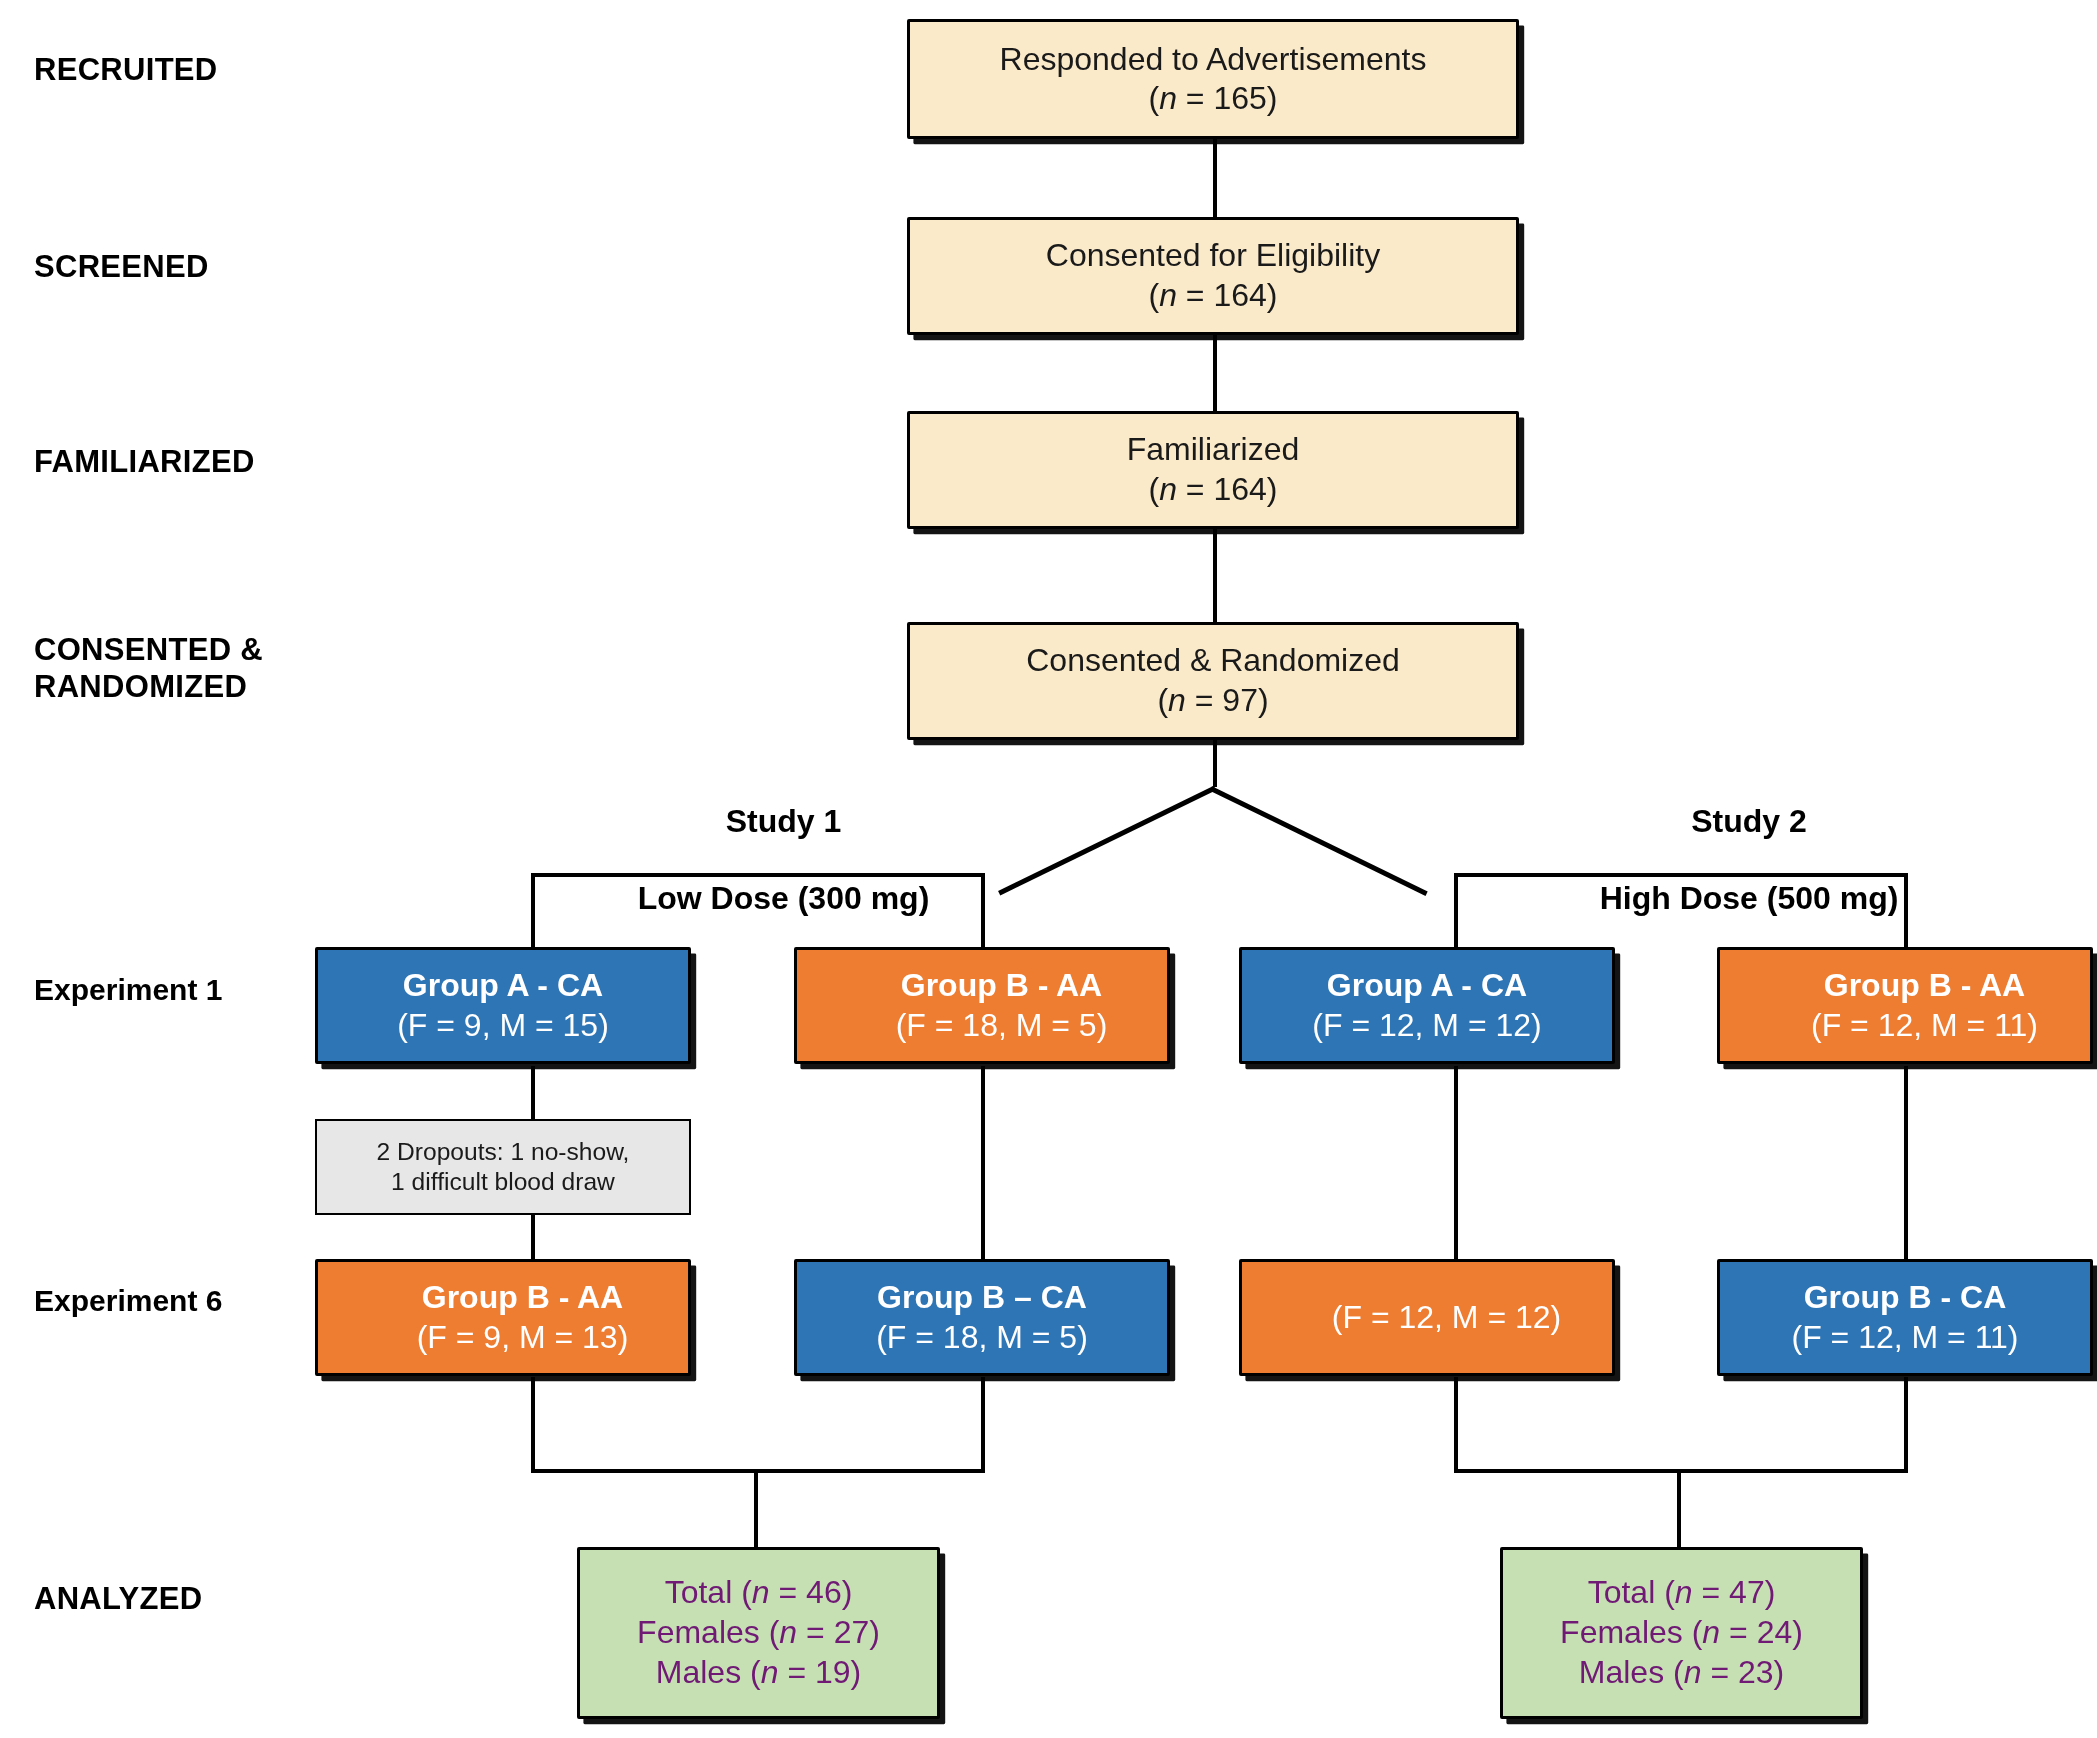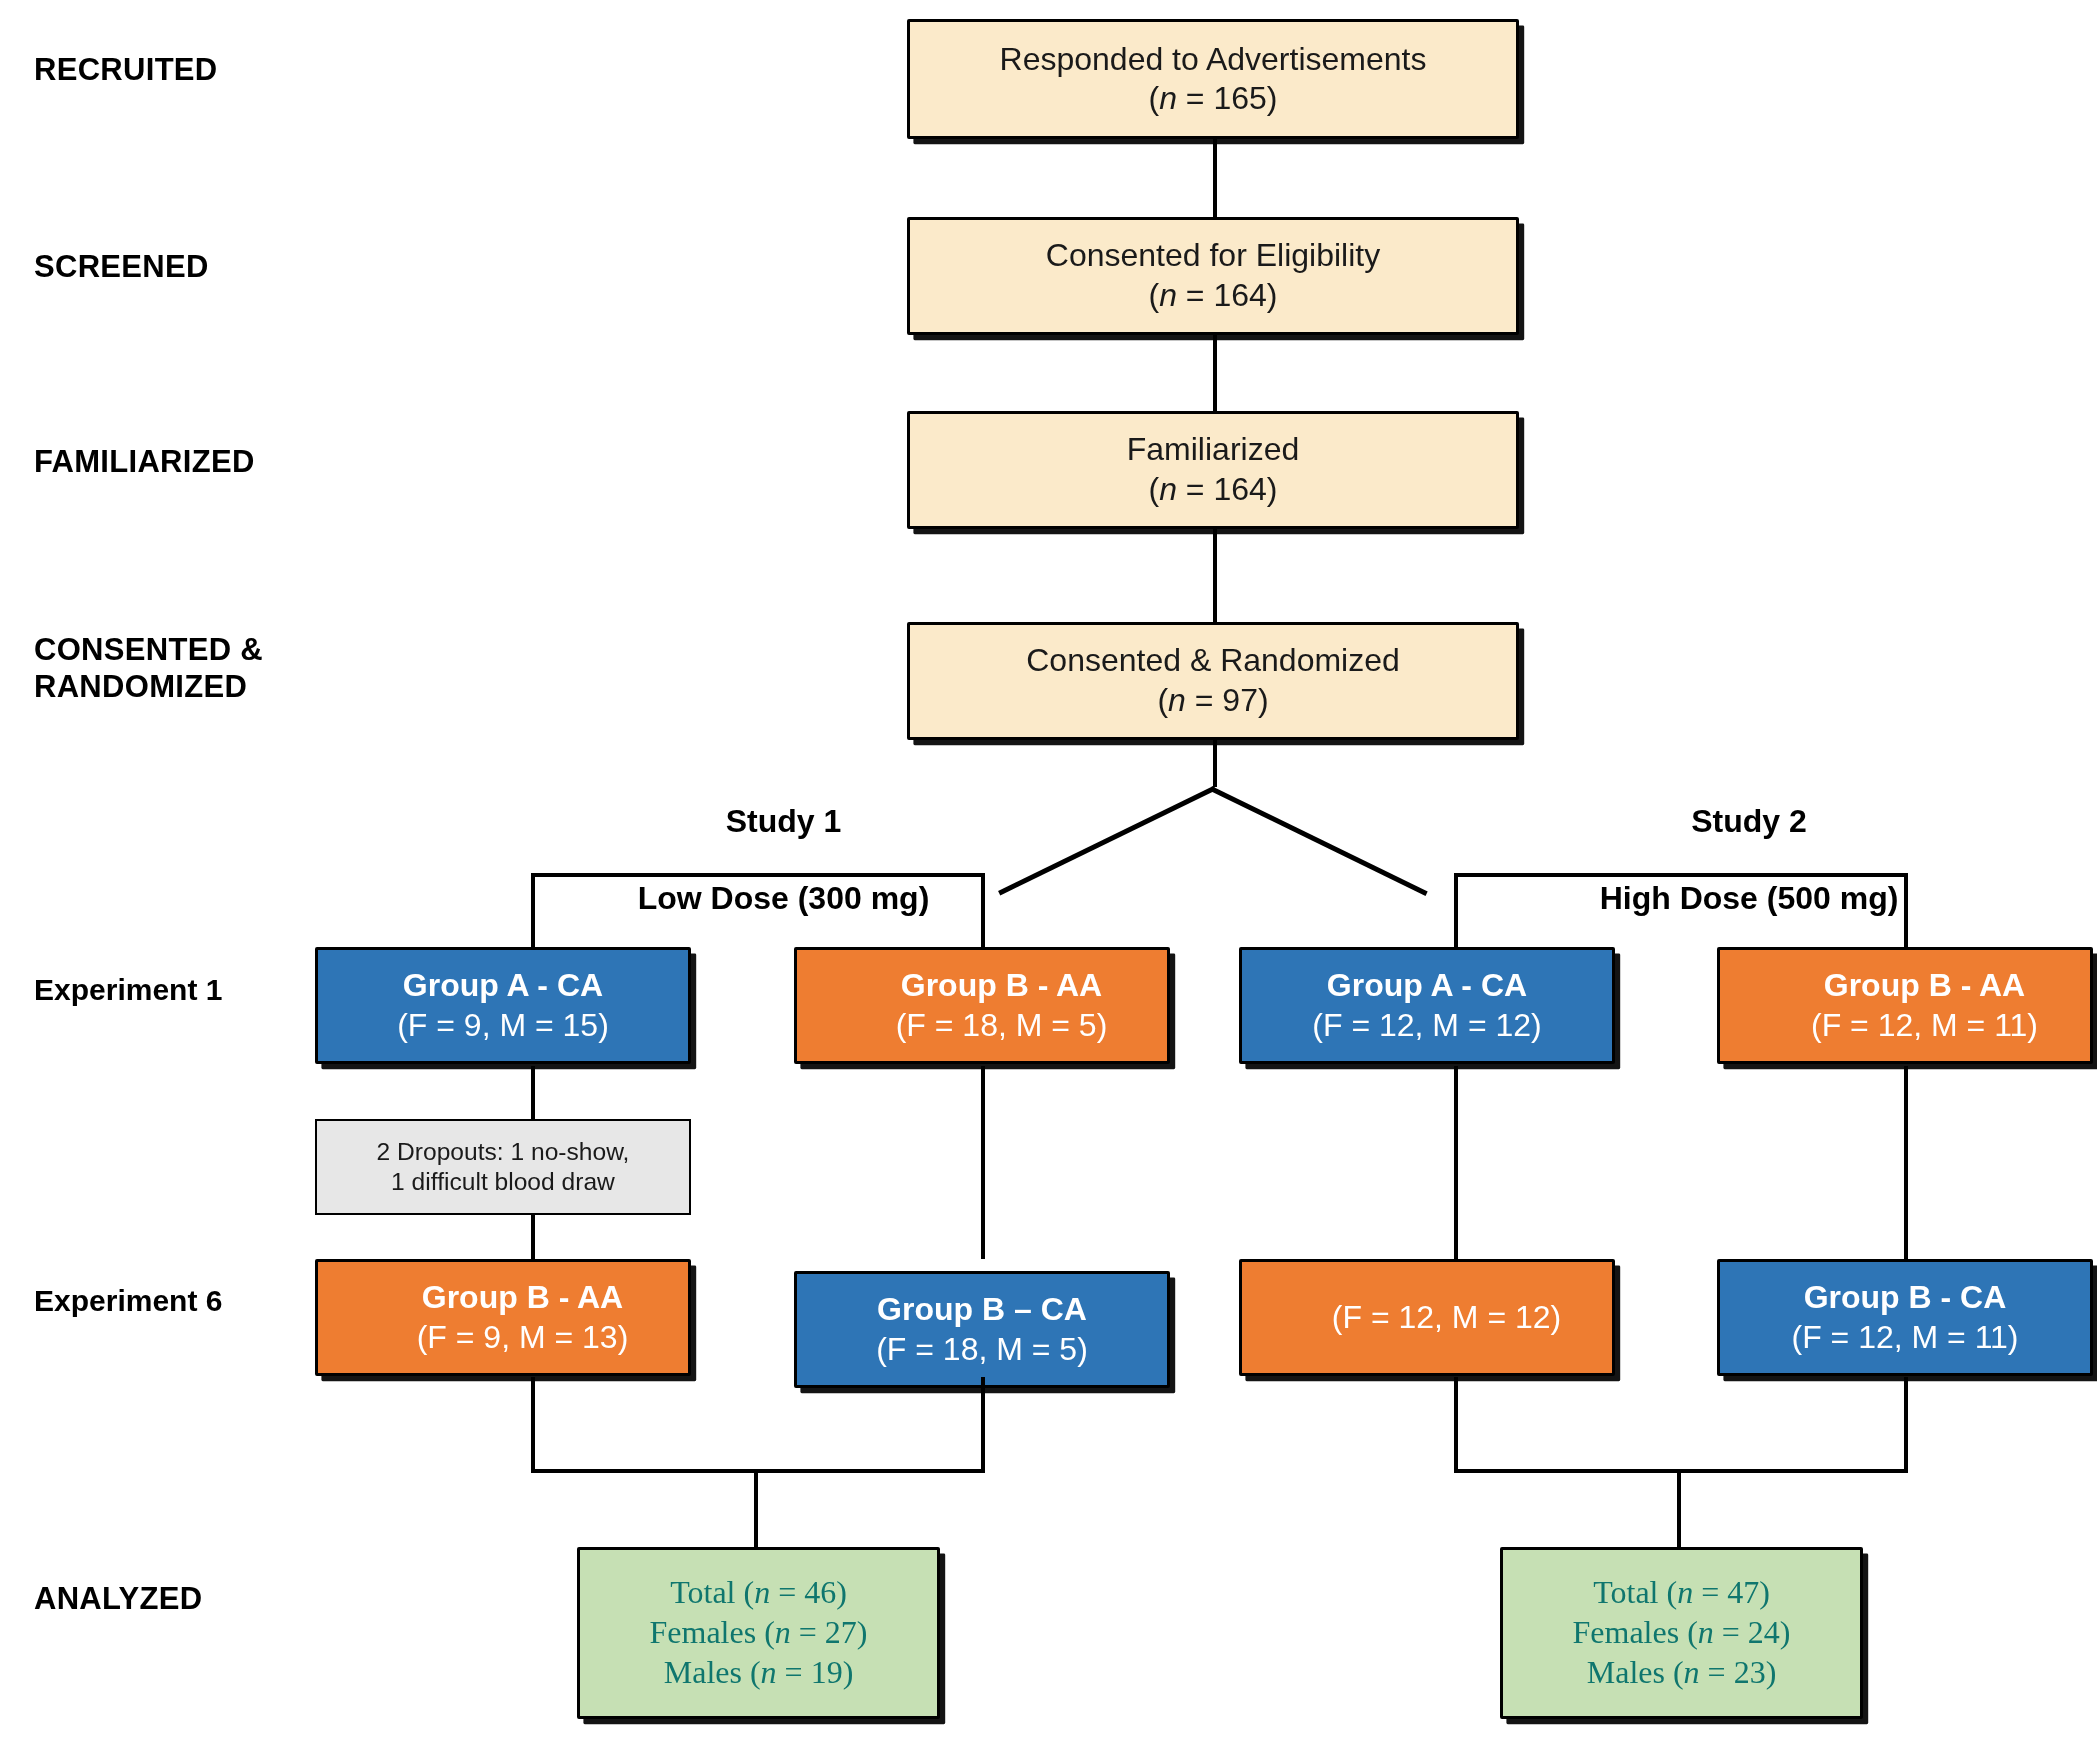--- a/index.html
+++ b/index.html
@@ -29,21 +29,21 @@
     border:3.2px solid #000;
     border-radius:2px;
     box-shadow:5.8px 5.8px 0 -0.6px rgba(0,0,0,0.92);
     line-height:1.24;
   }
   .node .line{display:block;width:100%;}
 
   .node.cream{background:#fbeaca;color:#1a1a1a;font-size:32px;}
   .node.blue{background:#2e75b6;color:#ffffff;font-size:32px;}
   .node.orange{background:#ed7d31;background:#ee7d31;color:#ffffff;font-size:32px;padding-left:39px;}
-  .node.green{background:#c6e0b4;color:#0f766e;font-size:32px;font-family:Liberation Serif, serif;}
+  .node.green{background:#c6e0b4;color:#701a75;font-size:32px;}
   .node.grey{
     background:#e7e7e7;color:#1a1a1a;font-size:24.6px;
     border-radius:0;border:2.6px solid #000;box-shadow:none;
   }
   .node.blue .line, .node.orange .line{font-weight:bold;}
   .node.blue .line.sub, .node.orange .line.sub{font-weight:normal;}
 
   .it{font-style:italic;}
 
   
@@ -147,21 +147,21 @@
 
   <div class="vline" style="left:1454px; top:1066px; height:193px;"></div>
 
   <div class="vline" style="left:1904px; top:1066px; height:193px;"></div>
 
   <div class="node orange" style="left:315px; top:1259px; width:376px; height:117px;">
     <span class="line">Group B - AA</span>
     <span class="line sub">(F = 9, M = 13)</span>
   </div>
 
-  <div class="node blue" style="left:794px; top:1259px; width:376px; height:117px;margin-top:12px;">
+  <div class="node blue" style="left:794px; top:1259px; width:376px; height:117px;">
     <span class="line">Group B – CA</span>
     <span class="line sub">(F = 18, M = 5)</span>
   </div>
 
   <div class="node orange" style="left:1239px; top:1259px; width:376px; height:117px;">
     <span class="line sub">(F = 12, M = 12)</span>
   </div>
 
   <div class="node blue" style="left:1717px; top:1259px; width:376px; height:117px;">
     <span class="line">Group B - CA</span>

